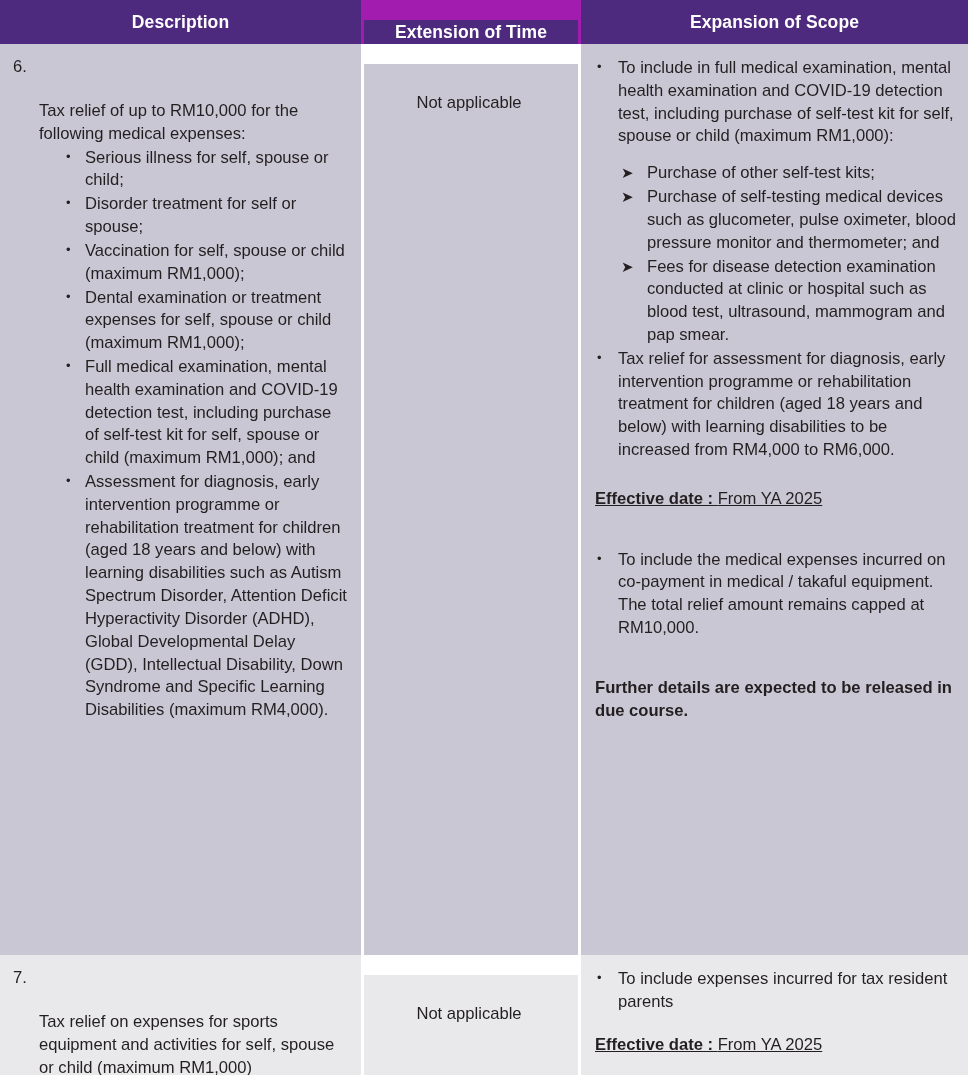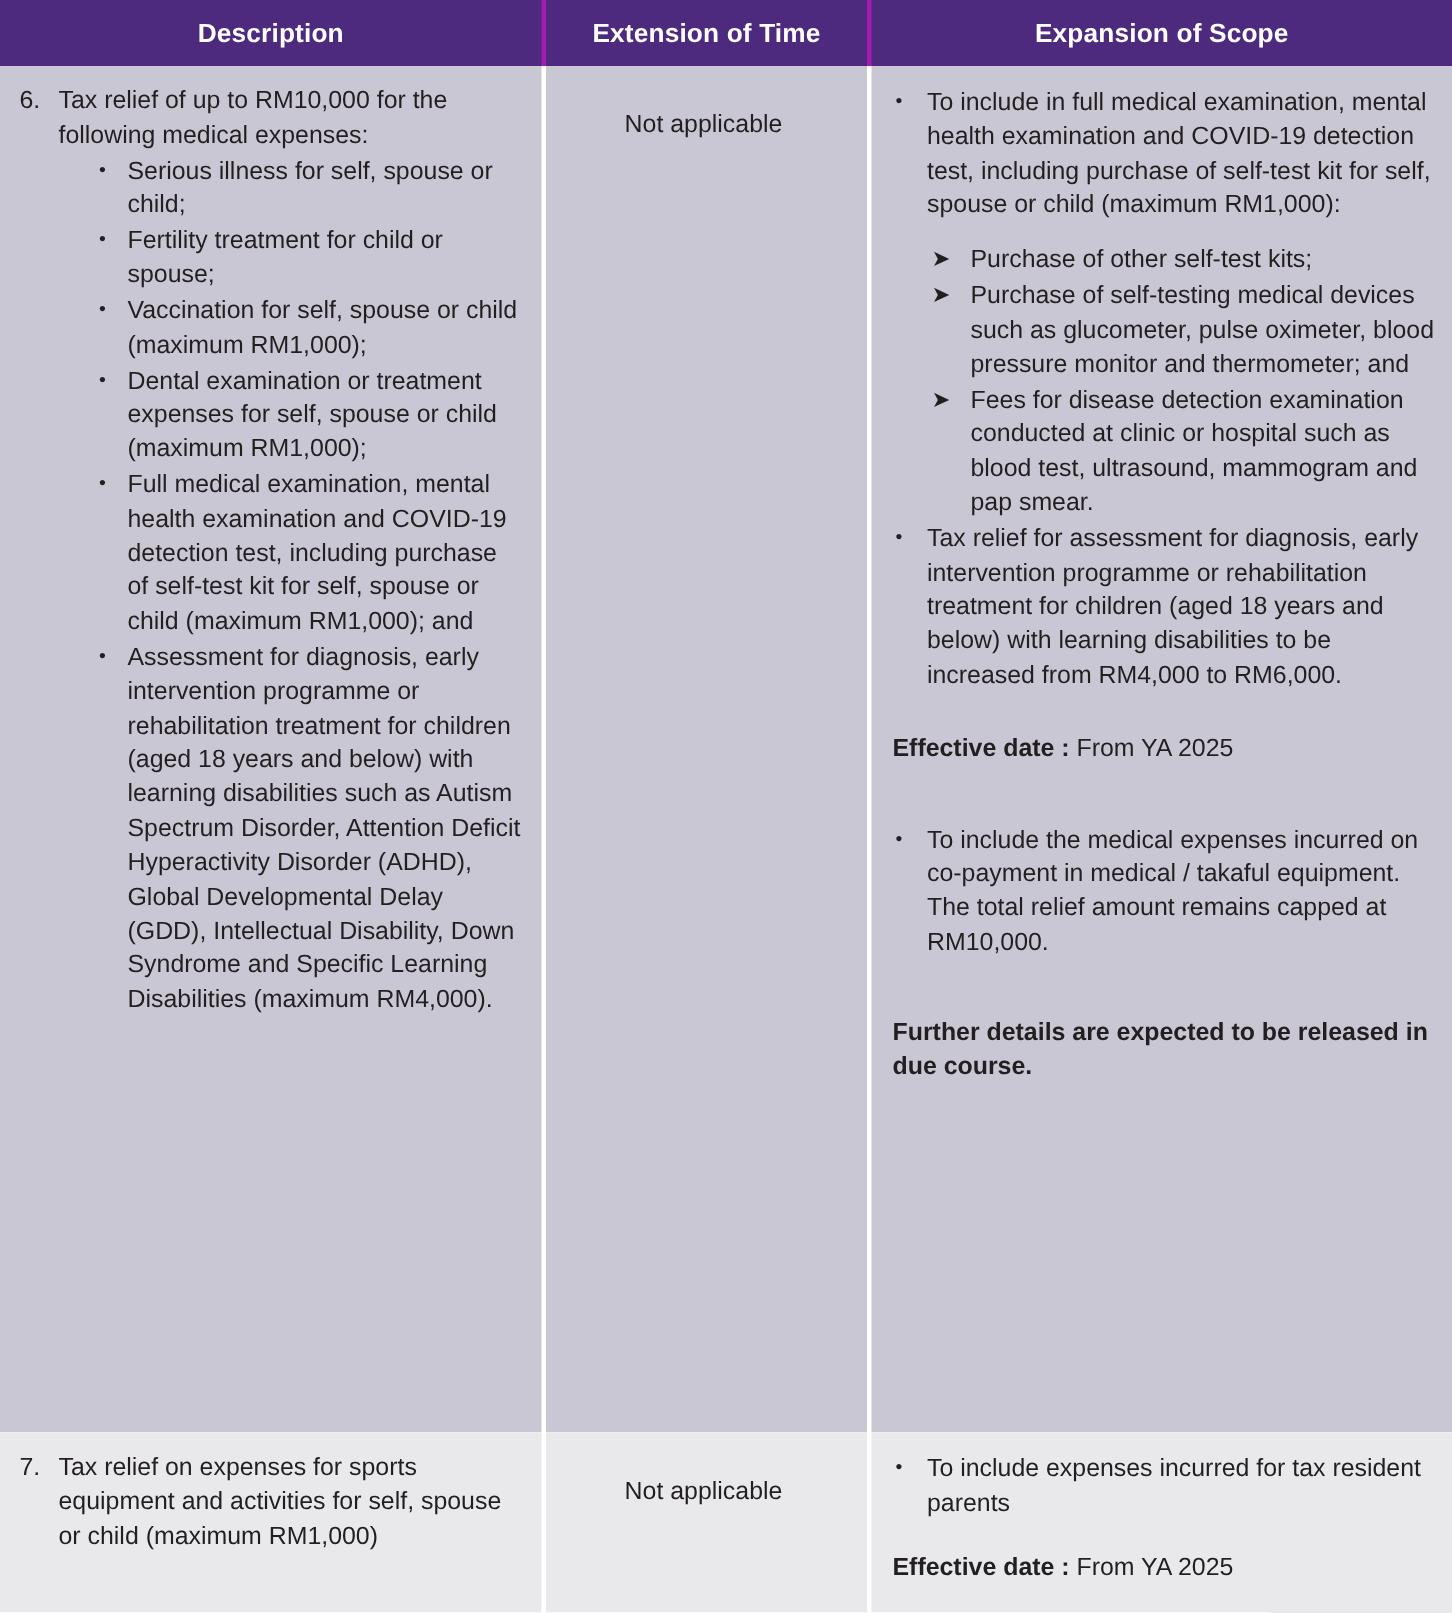--- a/index.html
+++ b/index.html
@@ -32,21 +32,21 @@
     color: #ffffff;
     font-size: 17.5px;
     font-weight: bold;
     letter-spacing: .1px;
     display: flex;
     align-items: center;
     justify-content: center;
     text-align: center;
   }
   .col1 { flex: 0 0 361px; }
-  .col2 { flex: 0 0 214px; }
+  .col2 { flex: 0 0 214px; margin-top: 20px; }
   .col3 { flex: 1 1 auto; }
 
   
   .trow {
     display: flex;
     gap: 3px;
     background: #ffffff;
   }
   .trow.r6 { flex: 0 0 911px; }
   .trow.r7 { flex: 1 1 auto; }
@@ -68,21 +68,21 @@
 
   .td.c3 { padding-left: 14px; padding-right: 12px; }
 
   
   .numitem { display: flex; }
   .numitem > .num {
     flex: 0 0 29px;
     text-align: left;
     padding-left: 3px;
   }
-  .numitem > .numbody { flex: 1 1 auto; }
+  .numitem > .numbody { flex: 1 1 auto; margin-top: 44px; }
 
   
   ul.blist { list-style: none; }
   ul.blist > li {
     display: flex;
     margin-top: 1px;
   }
   ul.blist > li > .mk {
     flex: 0 0 28px;
     text-align: left;
@@ -110,21 +110,21 @@
     flex: 0 0 26px;
     padding-left: 0px;
     font-size: 15px;
     padding-top: 1px;
   }
 
   .spacer-lg { height: 26px; }
   .spacer-md { height: 20px; }
   .spacer-sm { height: 11px; }
 
-  .eff { margin: 0; }
+  .eff { margin: 0; text-decoration: underline; }
   .eff b { font-weight: bold; }
 
   .para { margin: 0; font-weight: bold; }
 </style>
 </head>
 <body>
 
 <div class="table">
 
   <div class="thead">
@@ -140,21 +140,21 @@
         <div class="num">6.</div>
         <div class="numbody">
           <div>Tax relief of up to RM10,000 for the following medical expenses:</div>
           <ul class="blist lvl1">
             <li>
               <span class="mk">•</span>
               <span class="bd">Serious illness for self, spouse or child;</span>
             </li>
             <li>
               <span class="mk">•</span>
-              <span class="bd">Fertility treatment for child or spouse;</span>
+              <span class="bd">Disorder treatment for self or spouse;</span>
             </li>
             <li>
               <span class="mk">•</span>
               <span class="bd">Vaccination for self, spouse or child (maximum RM1,000);</span>
             </li>
             <li>
               <span class="mk">•</span>
               <span class="bd">Dental examination or treatment expenses for self, spouse or child (maximum RM1,000);</span>
             </li>
             <li>

